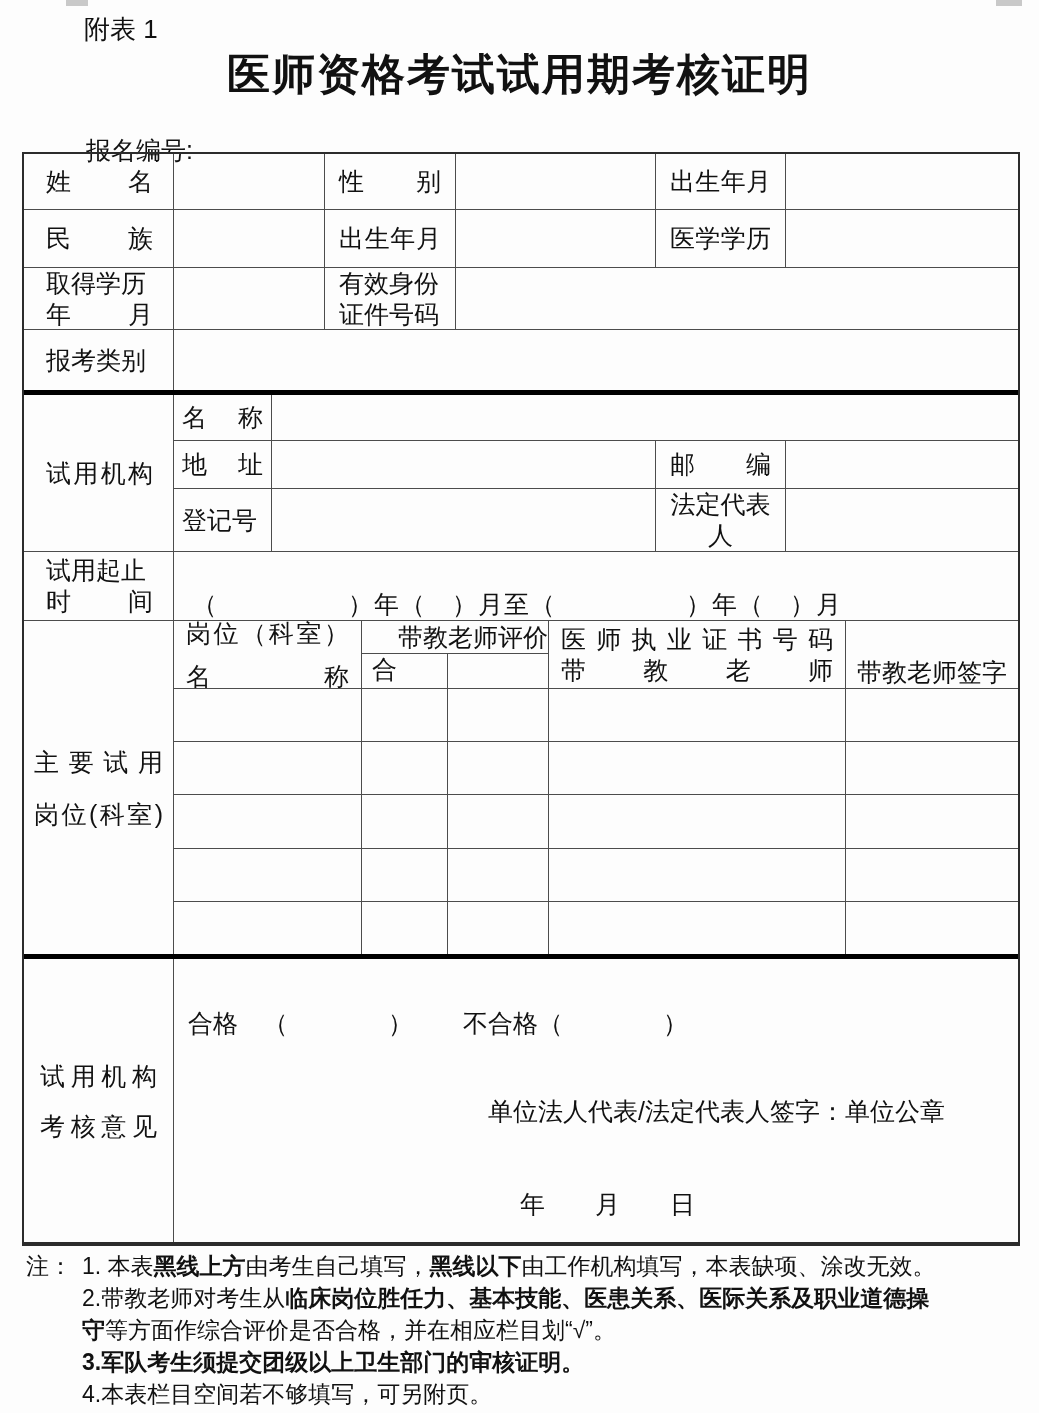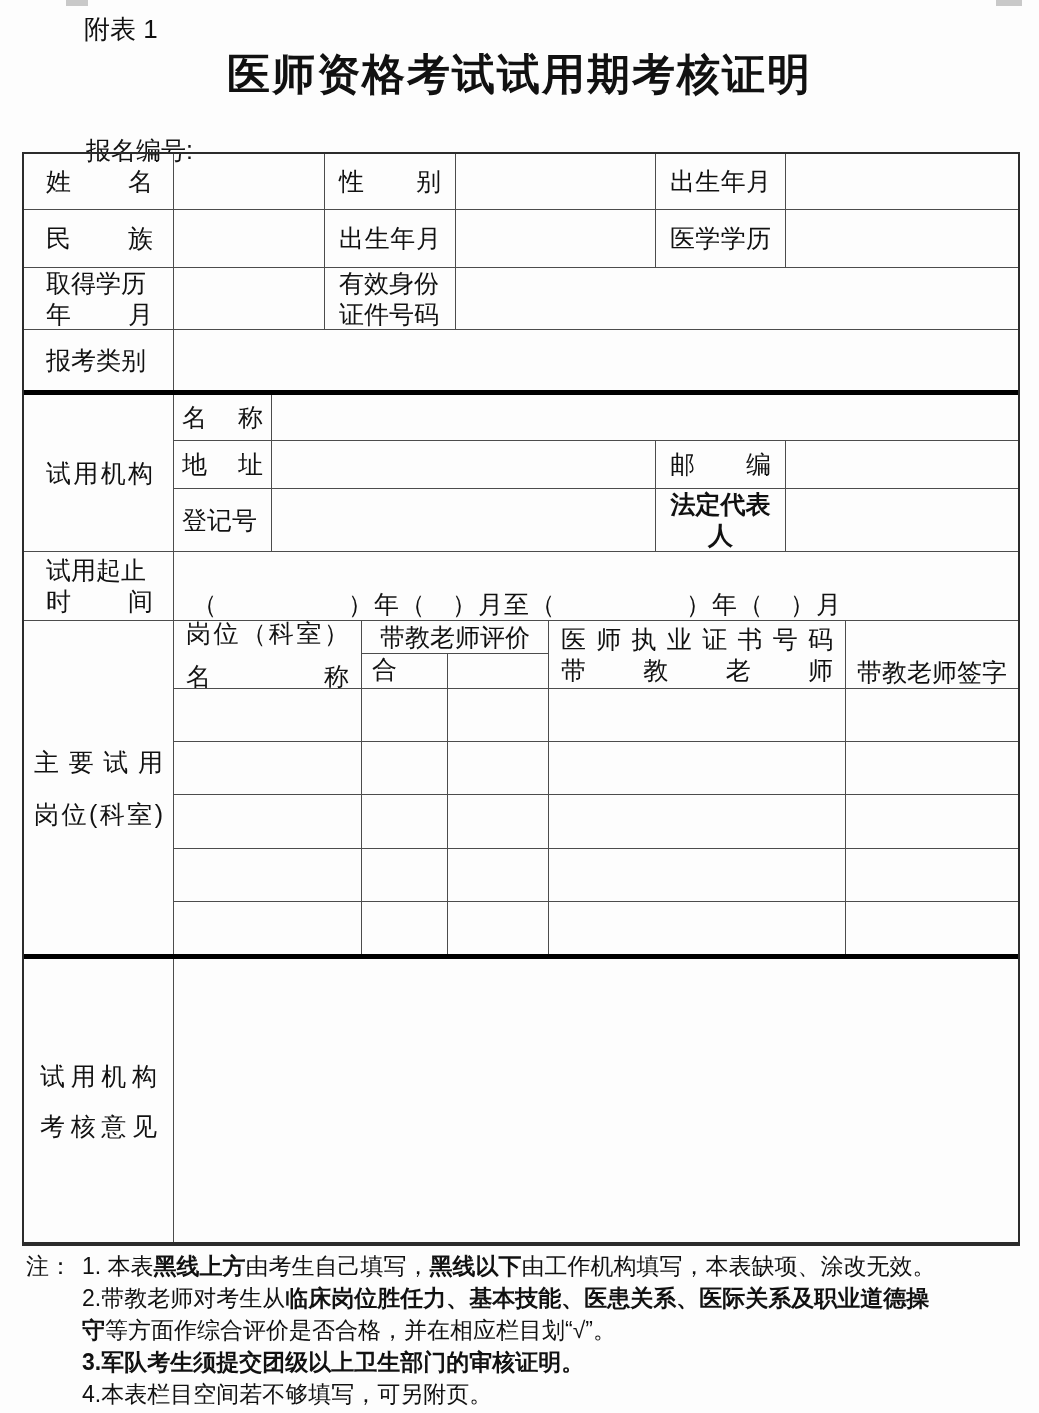--- a/index.html
+++ b/index.html
@@ -47,21 +47,21 @@
   .pad-xs{padding:0 8px;}
   .col { display:flex; flex-direction:column; flex:1 1 auto; }
   .inner-row { display:flex; border-bottom:1px solid #4c4c4c; }
   .inner-row.last { border-bottom:none; }
 
   .hA1{height:56px;} .hA2{height:58px;} .hA3{height:62px;} .hA4{height:65px;}
   .secB{height:157px;} .hB1{height:52px;} .hB2{height:55px;} .hB3{flex:1 1 auto;}
   .secC{height:69px;}
   .secD{height:338px;} .hDh{height:68px;}
   .data-row{flex:1 1 auto;}
-  .evalhead{height:33px; border-bottom:1px solid #4c4c4c; display:flex; align-items:center; justify-content:center;}
+  .evalhead{height:33px; border-bottom:1px solid #4c4c4c; display:flex; align-items:center; justify-content:flex-end;}
   .evalsub{flex:1 1 auto; display:flex;}
   .secE{height:283px; border-bottom:none;}
   .lh50 .ln{line-height:50px;}
   .lh52 .ln{line-height:52px;}
 
   .period-text{ padding-left:18px; letter-spacing:1px; }
   .assess-body{ padding:48px 0 0 14px; display:block; }
   .assess-verdict{ }
   .assess-sign{ margin:55px 0 0 300px; }
   .assess-date{ margin:60px 0 0 332px; }
@@ -154,21 +154,21 @@
           <div class="cell w130 pad-sm">
               <div class="ln jfy">邮　　编</div>
             </div>
           <div class="cell grow end"></div>
         </div>
         <div class="inner-row hB3 last">
           <div class="cell w98 pad-xs">
               <div class="ln">登记号</div>
             </div>
           <div class="cell w384"></div>
-          <div class="cell w130" style="padding:0 3px;font-weight:bold;">
+          <div class="cell w130" style="padding:0 3px;">
               <div class="ln ctr">法定代表人</div>
             </div>
           <div class="cell grow end"></div>
         </div>
       </div>
     </div>
 
     <div class="row secC">
       <div class="cell w150 pad-lbl">
         <div class="ln">试用起止</div>
@@ -248,20 +248,27 @@
           <div class="cell grow end"></div>
         </div>
       </div>
     </div>
 
     <div class="row secE last">
       <div class="cell w150 lh50" style="padding:0 16px;">
         <div class="ln jfy">试用机构</div>
         <div class="ln jfy">考核意见</div>
       </div>
+      <div class="cell grow end" style="justify-content:flex-start;">
+        <div class="assess-body">
+          <div class="assess-verdict">合格　（　　　　）　　不合格（　　　　）</div>
+          <div class="assess-sign">单位法人代表/法定代表人签字：单位公章</div>
+          <div class="assess-date">年　　月　　日</div>
+        </div>
+      </div>
     </div>
   </div>
 
   <div class="notes">
     <div class="notes-label">注：</div>
     <div class="notes-body">
       <div class="note-line"><span>1. 本表</span><span class="b">黑线上方</span><span>由考生自己填写，</span><span class="b">黑线以下</span><span>由工作机构填写，本表缺项、涂改无效。</span></div>
       <div class="note-line"><span>2.带教老师对考生从</span><span class="b">临床岗位胜任力、基本技能、医患关系、医际关系及职业道德操</span></div>
       <div class="note-line"><span class="b">守</span><span>等方面作综合评价是否合格，并在相应栏目划“√”。</span></div>
       <div class="note-line"><span class="b">3.军队考生须提交团级以上卫生部门的审核证明。</span></div>

